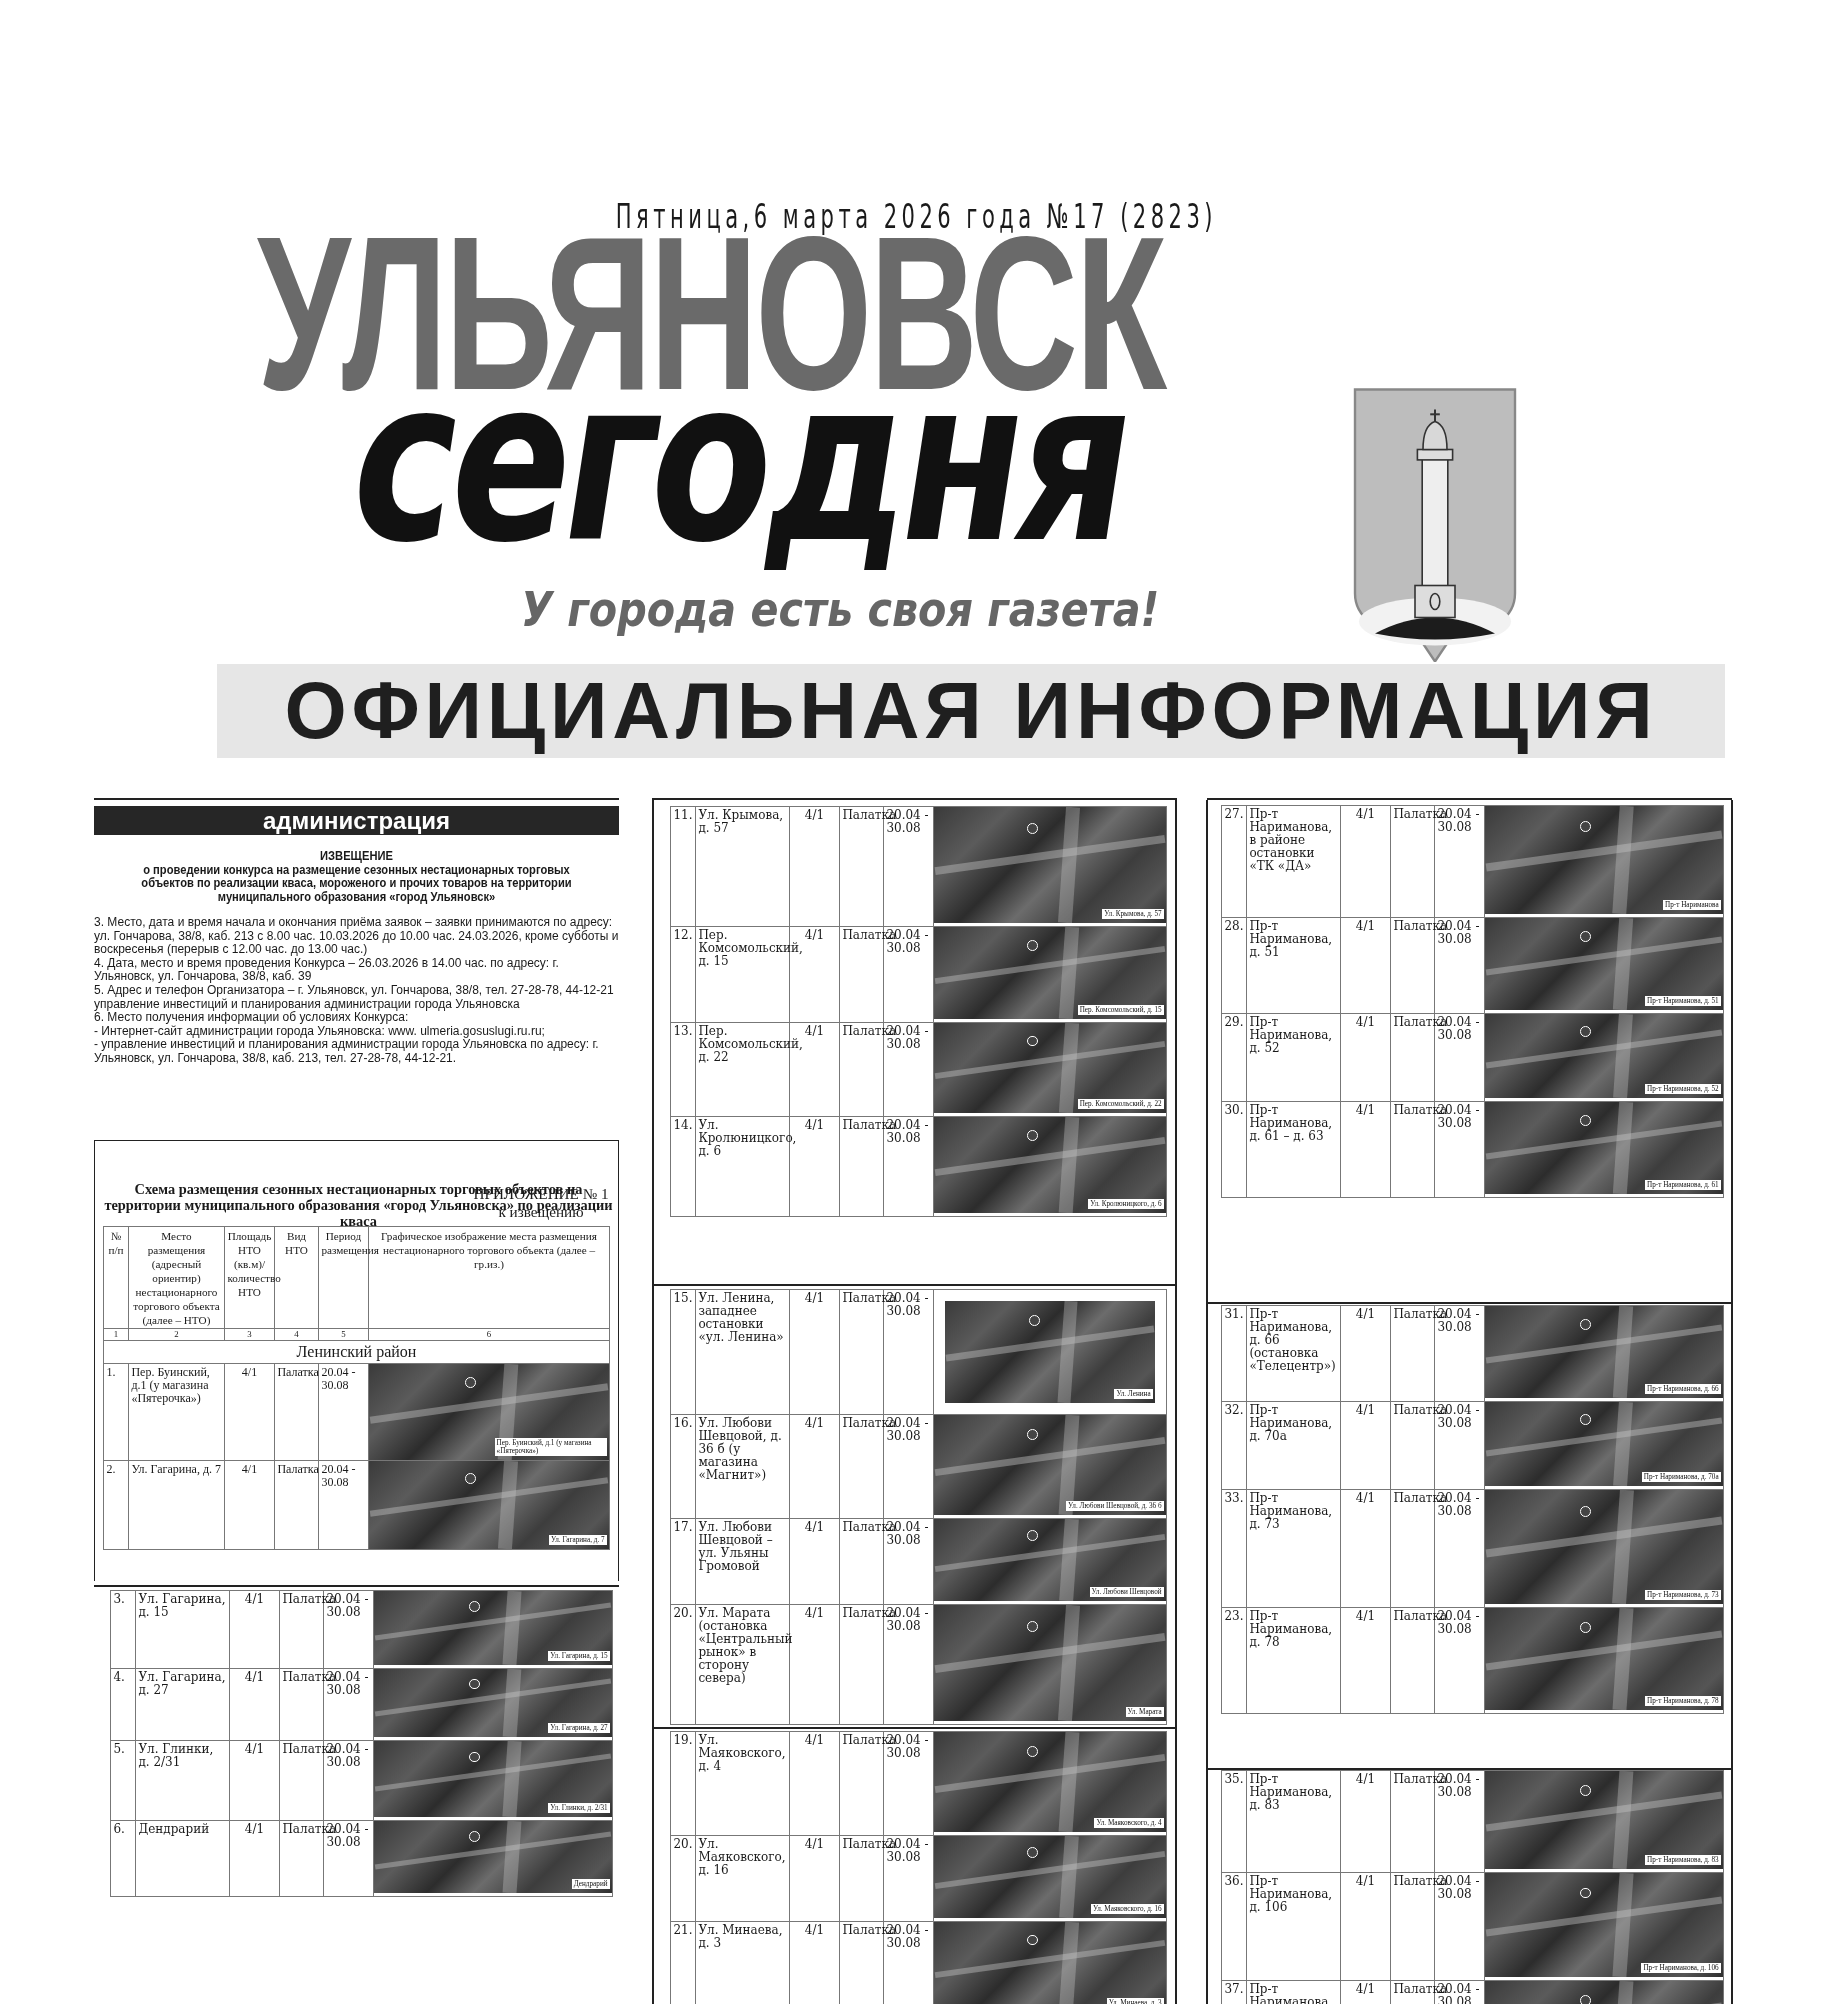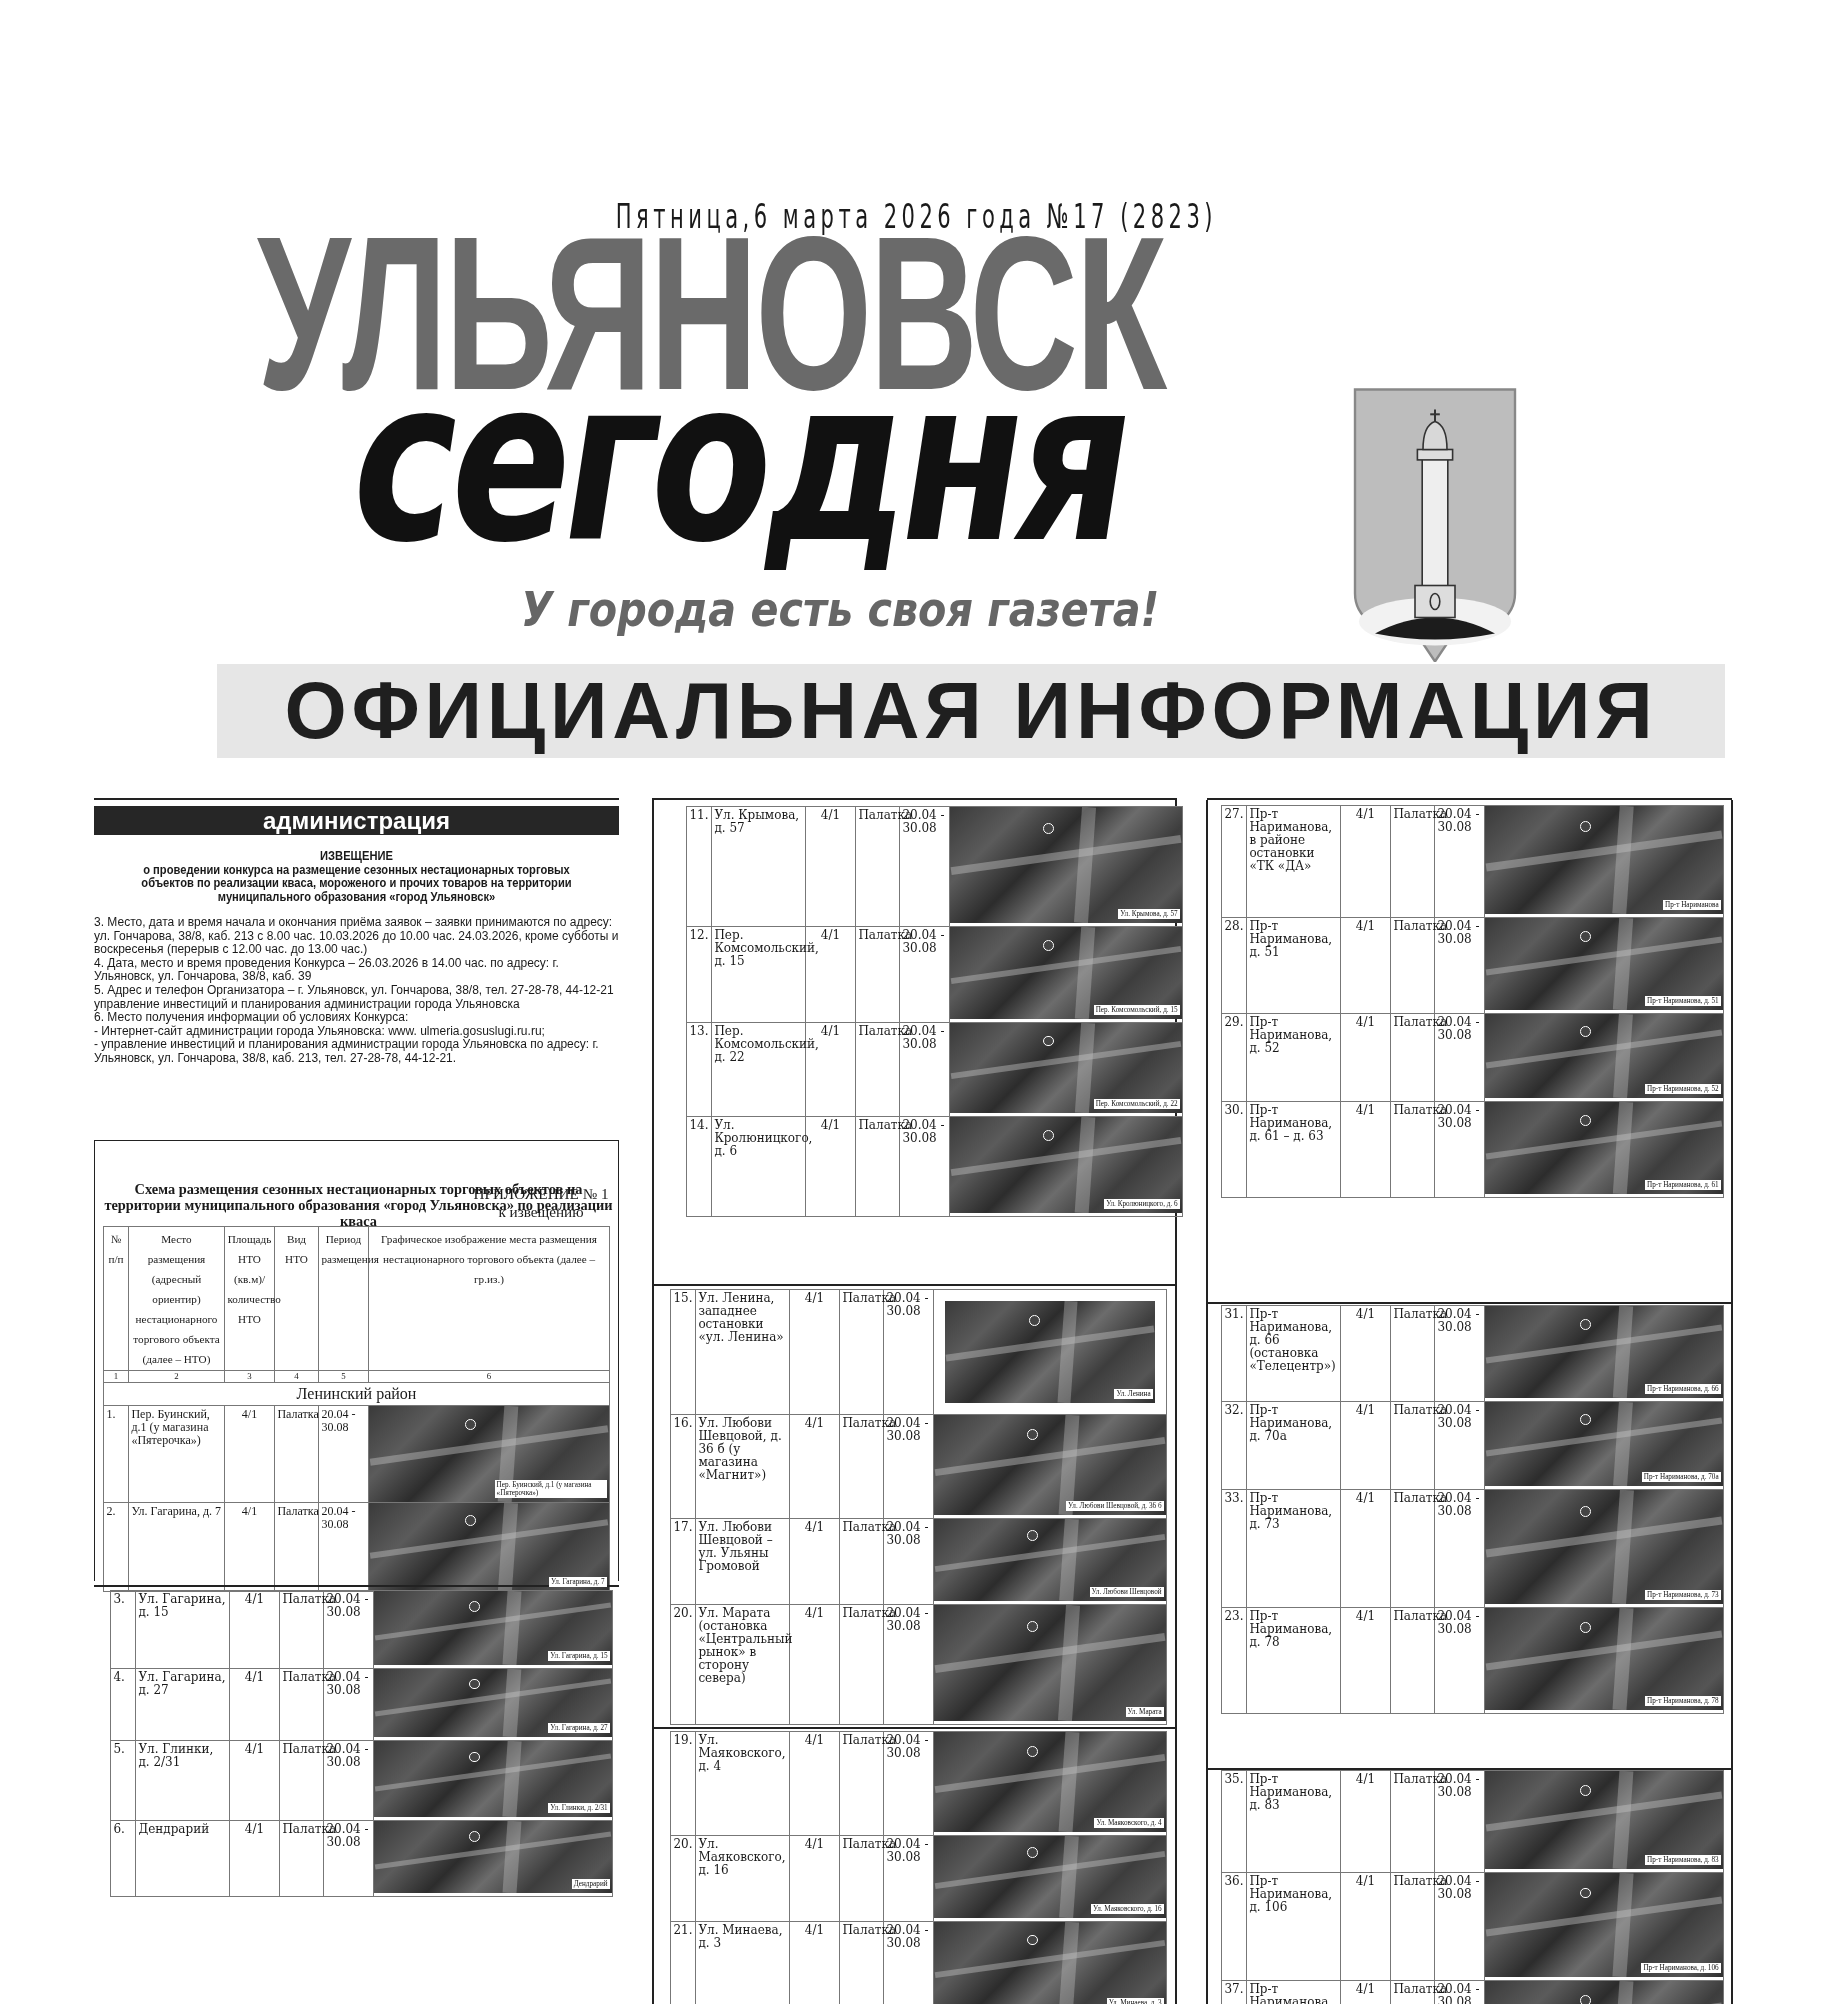--- a/index.html
+++ b/index.html
@@ -15,21 +15,21 @@
   .band-text{left:217px;top:664px;width:1508px;height:94px;line-height:94px;text-align:center;font-weight:bold;font-size:80px;color:#1f1f1f;letter-spacing:4.8px;white-space:nowrap;}
   .admin-bar{left:94px;top:806px;width:525px;height:29px;background:#262626;color:#fff;font-weight:bold;font-size:24px;line-height:29px;text-align:center;}
   .notice-head{left:94px;top:850px;width:525px;text-align:center;font-weight:bold;font-size:12.4px;line-height:13.6px;transform:scaleX(0.9);transform-origin:center top;}
   .notice-body{left:94px;top:916px;width:525px;font-size:12px;line-height:13.6px;}
   .notice-body p{margin:0;}
   
   .app-title{left:465px;top:1185px;width:152px;text-align:center;font-family:"Liberation Serif",serif;font-size:15.2px;line-height:18.4px;}
   .app-scheme{left:104px;top:1181px;width:509px;text-align:center;font-family:"Liberation Serif",serif;font-weight:bold;font-size:14.4px;line-height:16px;}
   table.sched{position:absolute;border-collapse:collapse;font-family:"Liberation Serif",serif;table-layout:fixed;}
   table.sched td, table.sched th{border:1.2px solid #777;vertical-align:top;padding:1.6px 2.4px;font-weight:normal;}
-  table.sched th{font-size:11.2px;line-height:20px;text-align:center;}
+  table.sched th{font-size:11.2px;line-height:14px;text-align:center;}
   table.sched td{font-size:12px;line-height:13px;}
   table.sched .num-row td{font-size:8.8px;line-height:9.6px;text-align:center;padding:0.8px;}
   table.sched .district td{text-align:center;font-size:16px;line-height:18.4px;}
   table.sched td.c{text-align:center;}
   .mapimg{background:linear-gradient(135deg,#3a3a3a 0%,#5b5b5b 22%,#2c2c2c 40%,#6c6c6c 55%,#3d3d3d 72%,#555 88%,#2e2e2e 100%);position:relative;overflow:hidden;}
   .mapimg::before{content:"";position:absolute;left:0;right:0;top:38%;height:7%;background:rgba(190,190,190,0.45);transform:rotate(-8deg);}
   .mapimg::after{content:"";position:absolute;top:0;bottom:0;left:55%;width:6%;background:rgba(200,200,200,0.35);transform:rotate(4deg);}
   .map-label{position:absolute;right:2.4px;bottom:4px;background:#fff;color:#111;font-size:7.2px;line-height:8px;padding:1.2px 2px;max-width:45%;z-index:2;font-family:"Liberation Serif",serif;}
   .pin{position:absolute;left:40%;top:14%;width:8.8px;height:8.8px;border-radius:50%;border:1.6px solid #fff;background:#444;z-index:2;}
   
@@ -205,21 +205,21 @@
             <span class="map-label">Дендрарий</span>
           </div>
         </td>
   </tr>
 </tbody>
   </table>
 
 <div class="abs" style="left:652px;top:800px;width:2px;height:1889px;background:#222;"></div>
 <div class="abs" style="left:1175px;top:800px;width:2px;height:1889px;background:#222;"></div>
 
-<table class="sched bodoni" style="left:670px;top:806px;width:497px;margin-left:16px;">
+<table class="sched bodoni" style="left:670px;top:806px;width:497px;">
   <colgroup>
       <col style="width:25px">
       <col style="width:94px">
       <col style="width:50px">
       <col style="width:44px">
       <col style="width:50px">
       <col>
     </colgroup>
   <tbody>
       <tr style="height:120px">

